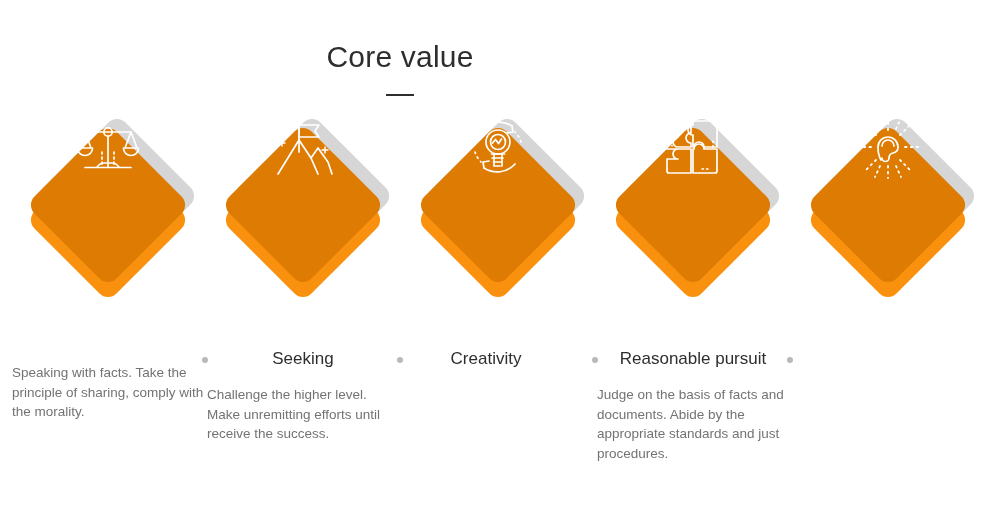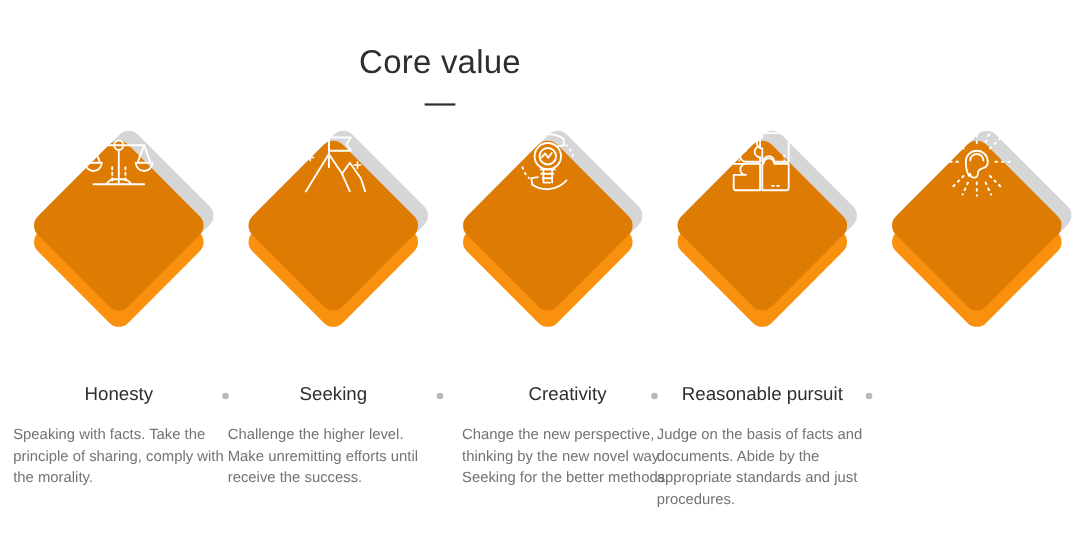--- a/index.html
+++ b/index.html
@@ -120,21 +120,21 @@
     width: 991px;
     height: 130px;
   }
   .textcol {
     position: absolute;
     top: 0;
     width: 196px;
   }
   .tc-0 { left: 10px;  }
   .tc-1 { left: 205px; }
-  .tc-2 { left: 418px; }
+  .tc-2 { left: 388px; }
   .tc-3 { left: 595px; }
   .tc-4 { left: 790px; }
 
   .card-title {
     font-size: 17px;
     font-weight: 400;
     color: #2e2e2e;
     text-align: center;
     line-height: 22px;
     white-space: nowrap;
@@ -291,32 +291,30 @@
 
   <div class="dot dot-0"></div>
   <div class="dot dot-1"></div>
   <div class="dot dot-2"></div>
   <div class="dot dot-3"></div>
 </div>
 
 <div class="texts">
 
   <div class="textcol tc-0">
-    <div class="card-title">Honesty</div>
     <div class="card-desc">Speaking with facts. Take the principle of sharing, comply with the morality.</div>
   </div>
 
   <div class="textcol tc-1">
     <div class="card-title">Seeking</div>
     <div class="card-desc">Challenge the higher level. Make unremitting efforts until receive the success.</div>
   </div>
 
   <div class="textcol tc-2">
     <div class="card-title">Creativity</div>
-    <div class="card-desc">Change the new perspective, thinking by the new novel way. Seeking for the better methods.</div>
   </div>
 
   <div class="textcol tc-3">
     <div class="card-title">Reasonable pursuit</div>
     <div class="card-desc">Judge on the basis of facts and documents. Abide by the appropriate standards and just procedures.</div>
   </div>
 
 
 </div>
 

